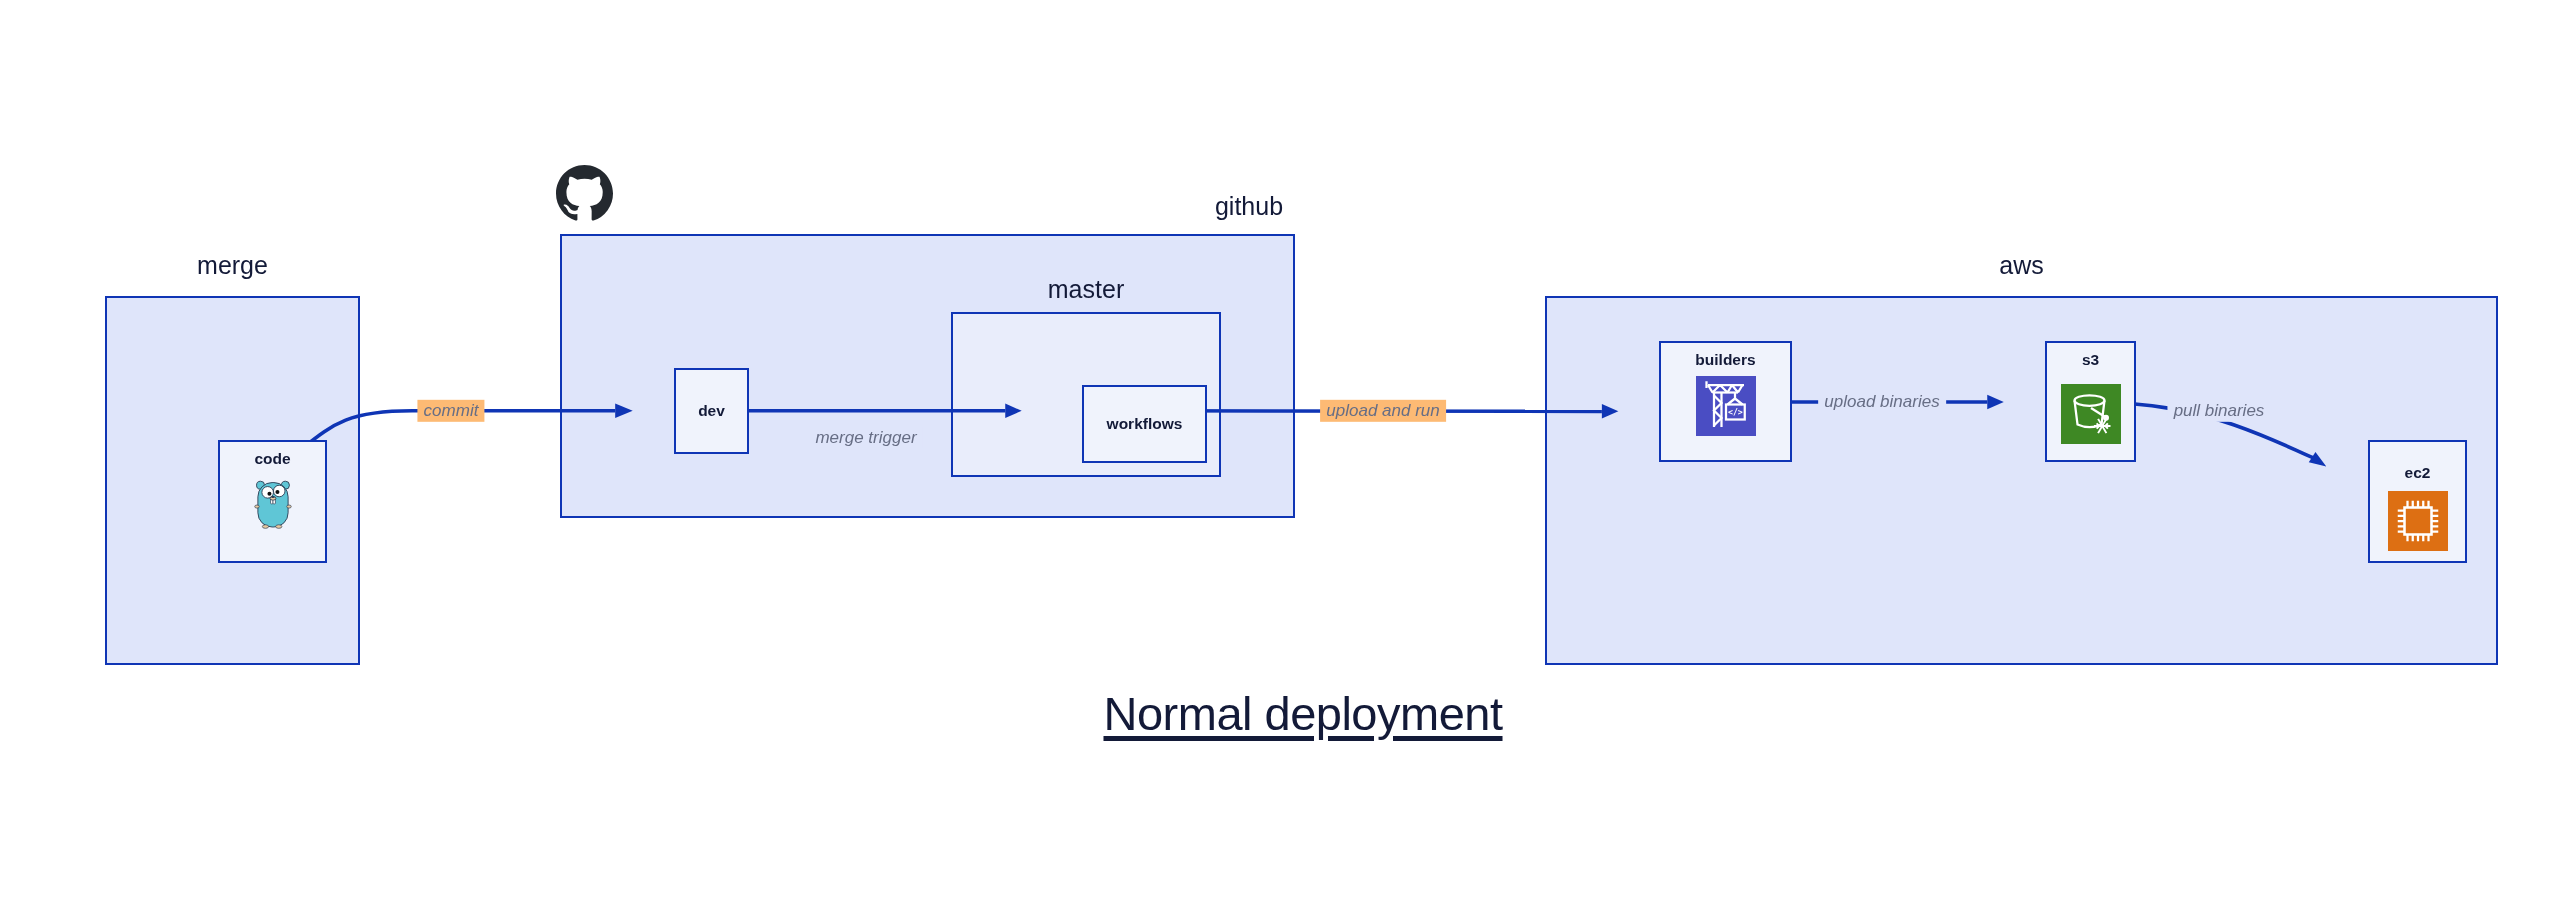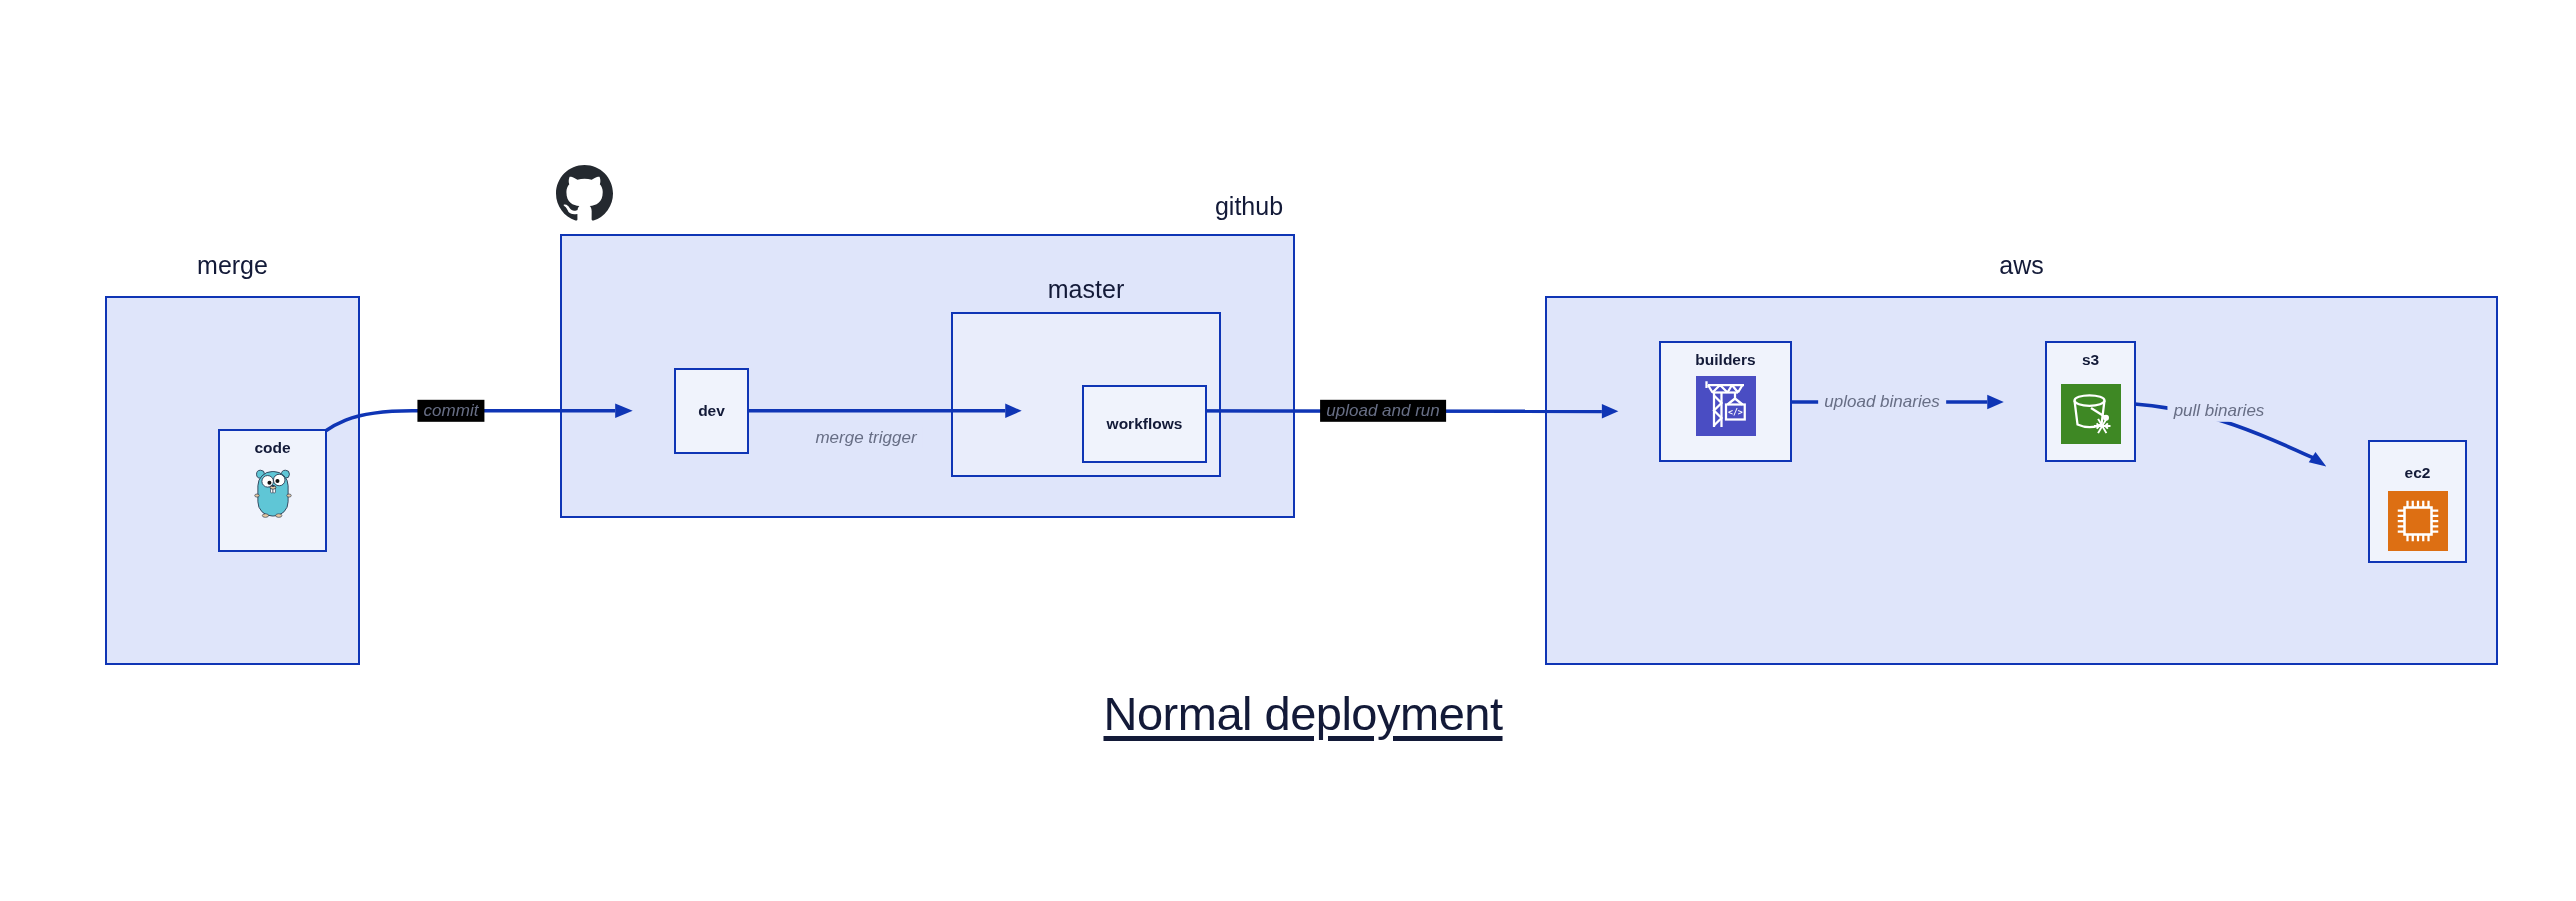--- a/index.html
+++ b/index.html
@@ -44,40 +44,40 @@
     position:absolute;box-sizing:border-box;z-index:6;
     background:var(--node-fill,#f0f3fc);
     border:2.6px solid var(--edge-blue,#0f35b5);
     display:flex;flex-direction:column;align-items:center;margin-left:40px;
   }
   .node .nlabel{
     font-size:15.5px;font-weight:bold;color:var(--text-navy,#131a38);
     white-space:nowrap;line-height:1.2;
   }
   .node.centered{justify-content:center;}
-  #node-code     {left:178px;  top:429px; width:109px; height:123px; padding-top:8.2px; gap:7.2px;}
+  #node-code     {left:178px;  top:440px; width:109px; height:123px; padding-top:8.2px; gap:7.2px;}
   #node-dev      {left:634px; top:368px; width:75px; height:86px;}
   #node-workflows{left:1042px; top:385px; width:125px; height:78px;}
   #node-builders {left:1619px; top:341px; width:133px; height:121px; padding-top:8.2px; gap:6.2px;}
   #node-s3       {left:2005px; top:341px; width:91px; height:121px; padding-top:8.2px; gap:14px;}
   #node-ec2      {left:2328px; top:440px; width:99px; height:123px; padding-top:22px; gap:8.2px;}
 
   .aws-icon{width:60px;height:60px;display:block;}
   .cb-bg {fill:var(--codebuild-indigo,#4a4dc3);}
   .s3-bg {fill:var(--s3-green,#3e8824);}
   .ec2-bg{fill:var(--ec2-orange,#dd6f13);}
   .icon-stroke{stroke:#ffffff;fill:none;}
 
   
   .edge-label{
     position:absolute;z-index:7;transform:translate(-50%,-50%);
     font-size:17px;font-style:italic;color:var(--label-gray,#676e85);
     padding:1px 6.2px;white-space:nowrap;line-height:1.2;
   }
-  .bg-white{background:#000000;}
+  .bg-white{background:#fdba74;}
   .bg-group{background:var(--group-fill,#dfe5fa);}
   #label-commit         {left:451px;  top:411px;}
   #label-merge-trigger  {left:866px; top:411px;margin-top:27px;}
   #label-upload-and-run {left:1383px; top:411px;}
   #label-upload-binaries{left:1882px; top:402px;}
   #label-pull-binaries  {left:2219px; top:411px;}
 
   
   #diagram-title{
     position:absolute;left:1303px;top:686px;transform:translateX(-50%);

